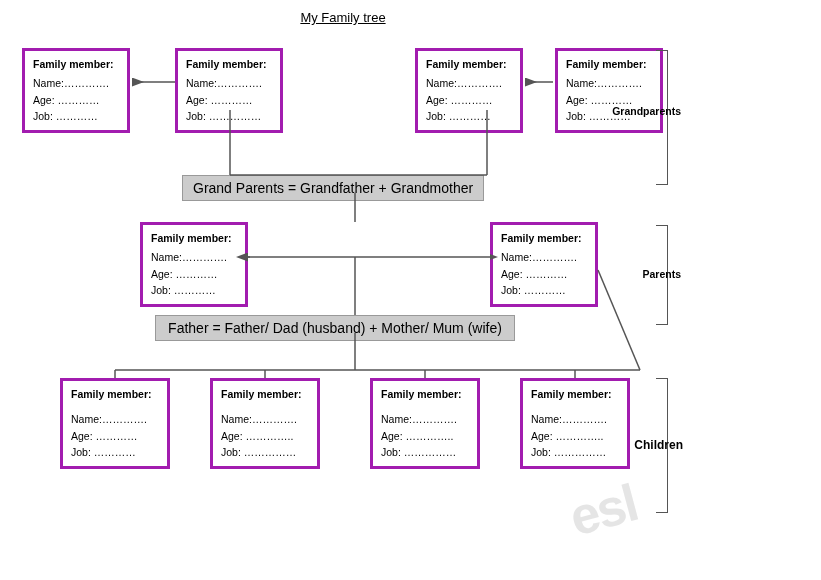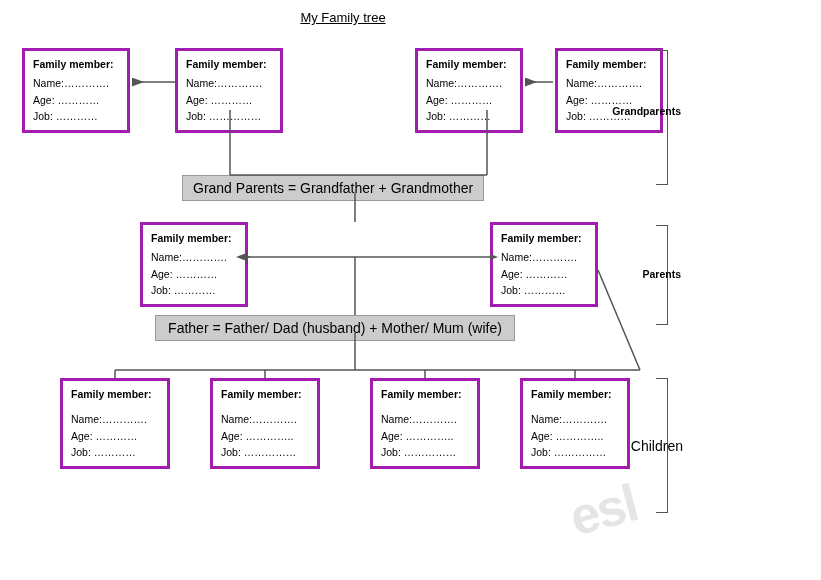--- a/index.html
+++ b/index.html
@@ -101,22 +101,22 @@
       width: 12px;
       height: 135px;
       border-top: 1.5px solid #555;
       border-right: 1.5px solid #555;
       border-bottom: 1.5px solid #555;
     }
     .bracket-children-label {
       position: absolute;
       top: 438px;
       right: 3px;
-      font-size: 14px;
-      font-weight: normal;
+      font-size: 12px;
+      font-weight: bold;
     }
     
     .watermark {
       position: absolute;
       bottom: 40px;
       right: 50px;
       font-size: 52px;
       color: rgba(180,180,180,0.35);
       font-family: Arial, sans-serif;
       transform: rotate(-15deg);

